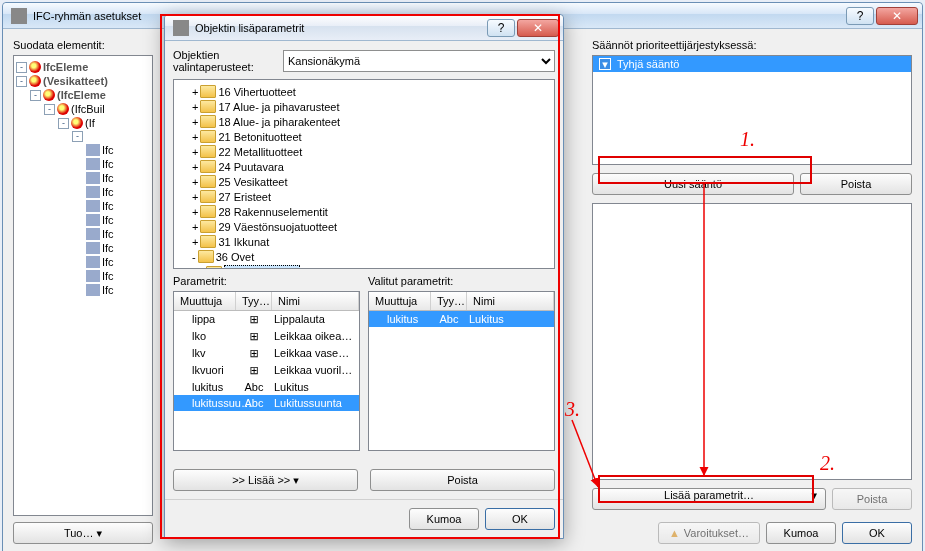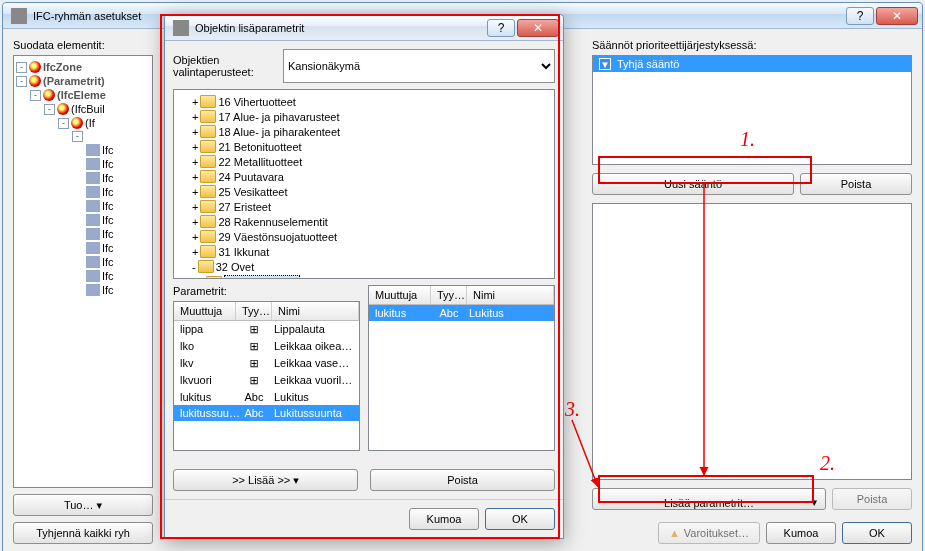--- a/index.html
+++ b/index.html
@@ -30,49 +30,49 @@
 .btn{height:22px;background:linear-gradient(#fdfdfd,#e3e3e3);border:1px solid #8e8f8f;border-radius:3px;padding:0 10px;display:inline-flex;align-items:center;justify-content:center;cursor:default}
 .left-btns{margin-top:6px;display:flex;flex-direction:column;gap:6px}
 .right-col{width:320px;display:flex;flex-direction:column;margin-left:auto}
 .rules-box{background:#fff;border:1px solid #828790;height:110px;overflow:auto}
 .rule-row{background:#3399ff;color:#fff;padding:2px 6px;display:flex;align-items:center;gap:6px}
 .rule-row .ddl{width:12px;height:12px;display:inline-flex;align-items:center;justify-content:center;border:1px solid #fff;background:#3b8de6;flex:none}
 .rule-btns{display:flex;gap:6px;margin:8px 0}
 .rule-btns .btn{flex:1}
 .content-box{background:#fff;border:1px solid #828790;flex:1}
 .add-row{display:flex;gap:6px;margin:8px 0}
-.add-row .dd{flex:1;height:22px;border:1px solid #8e8f8f;border-radius:3px;background:linear-gradient(#fdfdfd,#e3e3e3);display:flex;align-items:flex-end;justify-content:center;position:relative}
+.add-row .dd{flex:1;height:22px;border:1px solid #8e8f8f;border-radius:3px;background:linear-gradient(#fdfdfd,#e3e3e3);display:flex;align-items:flex-start;justify-content:center;position:relative}
 .add-row .dd .caret{position:absolute;right:8px}
 .foot-row{display:flex;gap:6px;justify-content:flex-end;margin-top:4px}
 .foot-row .btn{min-width:70px}
 .warn-btn{display:flex;align-items:center;gap:4px}
 .warn-ico{color:#d08000}
 
 .dialog2{position:absolute;top:14px;left:164px;width:400px;height:525px;background:#f0f0f0;border:1px solid #6a8fb5;box-shadow:0 4px 20px rgba(0,0,0,.35);border-radius:4px 4px 0 0;display:flex;flex-direction:column}
 .dialog2 .titlebar{background:linear-gradient(#fff,#e8eef7 45%,#d7e2ef 46%,#e8eef7)}
 .d2-body{padding:8px;flex:1;display:flex;flex-direction:column;gap:6px;overflow:hidden}
 .basis-row{display:flex;align-items:center;gap:10px}
-.basis-row select{flex:1;height:34px;border:1px solid #8e8f8f;background:#fff}
+.basis-row select{flex:1;height:22px;border:1px solid #8e8f8f;background:#fff}
 .folder-tree{background:#fff;border:1px solid #828790;height:190px;overflow:auto;padding:4px}
 .ft-line{display:flex;align-items:center;gap:2px;padding:1px 0;white-space:nowrap}
 .ft-line .fold{width:16px;height:13px;background:linear-gradient(#fde9a0,#f3c24a);border:1px solid #caa030;border-radius:1px;flex:none}
 .ft-line.sel .name{border:1px dotted #000;background:#cde8ff;padding:0 2px}
 .i1{padding-left:14px}
 .i2{padding-left:28px}
 .params-row{display:flex;gap:8px;flex:1;min-height:0}
 .param-col{flex:1;display:flex;flex-direction:column}
 .param-col .plabel{margin-bottom:4px}
 .param-list{flex:1;background:#fff;border:1px solid #828790;overflow:auto}
 .param-head{display:flex;background:linear-gradient(#fff,#e8e8e8);border-bottom:1px solid #bcbcbc;position:sticky;top:0}
 .param-head div{padding:3px 6px;border-right:1px solid #d0d0d0}
 .param-head .c1{width:62px}
 .param-head .c2{width:36px}
 .param-head .c3{flex:1}
 .param-row{display:flex;padding:2px 0}
-.param-row .c1{width:62px;padding-left:6px}
+.param-row .c1{width:62px;padding-left:18px}
 .param-row .c2{width:36px;text-align:center}
 .param-row .c3{flex:1;padding-left:2px}
 .param-row.sel{background:#3399ff;color:#fff}
 .mid-btns{display:flex;gap:12px;margin-top:12px}
 .mid-btns .btn{flex:1}
 .d2-foot{display:flex;justify-content:flex-end;gap:6px;padding:8px;border-top:1px solid #d0d0d0}
 .d2-foot .btn{min-width:70px}
 
 .callout{position:absolute;border:2px solid #e00000;pointer-events:none}
 .call1{top:156px;left:598px;width:214px;height:28px}
@@ -93,26 +93,26 @@
     </div>
   </div>
   <div class="outer-body">
 
     <div class="left-col">
       <div class="label">Suodata elementit:</div>
       <div class="tree-box" id="left-tree">
           <div class="tree-line in1">
             <span class="tog">-</span>
             <span class="dot"></span>
-            <span class="txt bold">IfcZone</span>
+            <span class="txt bold">IfcEleme</span>
           </div>
           <div class="tree-line in1">
             <span class="tog">-</span>
             <span class="dot"></span>
-            <span class="txt bold">(Parametrit)</span>
+            <span class="txt bold">(Vesikatteet)</span>
           </div>
           <div class="tree-line in2">
             <span class="tog">-</span>
             <span class="dot"></span>
             <span class="txt bold">(IfcEleme</span>
           </div>
           <div class="tree-line in3">
             <span class="tog">-</span>
             <span class="dot"></span>
             <span class="txt">(IfcBuil</span>
@@ -166,23 +166,20 @@
             <span class="mini-ico"></span>
             <span class="txt">Ifc</span>
           </div>
           <div class="tree-line in6">
             <span class="mini-ico"></span>
             <span class="txt">Ifc</span>
           </div>
         </div>
       <div class="left-btns">
         <button class="btn"><span>Tuo…</span>&nbsp;▾</button>
-        <button class="btn">
-            <span>Tyhjennä kaikki ryh</span>
-          </button>
       </div>
     </div>
 
     <div class="right-col">
       <div class="label">Säännöt prioriteettijärjestyksessä:</div>
       <div class="rules-box">
         <div class="rule-row">
           <span class="ddl">▾</span>
           <span>Tyhjä sääntö</span>
         </div>
@@ -290,21 +287,21 @@
           <span class="name">29 Väestönsuojatuotteet</span>
         </div>
         <div class="ft-line i1">
           <span class="tog">+</span>
           <span class="fold"></span>
           <span class="name">31 Ikkunat</span>
         </div>
         <div class="ft-line i1">
           <span class="tog">-</span>
           <span class="fold"></span>
-          <span class="name">32 Ovet</span>
+          <span class="name">36 Ovet</span>
         </div>
         <div class="ft-line i2 sel">
           <span class="fold"></span>
           <span class="name">Ovi PK15.gsm</span>
         </div>
       </div>
     <div class="params-row">
       <div class="param-col">
         <div class="plabel">Parametrit:</div>
         <div class="param-list" id="param-left">
@@ -339,20 +336,21 @@
               <div class="c3">Lukitus</div>
             </div>
             <div class="param-row sel">
               <div class="c1">lukitussuu…</div>
               <div class="c2">Abc</div>
               <div class="c3">Lukitussuunta</div>
             </div>
           </div>
       </div>
       <div class="param-col">
+        <div class="plabel">Valitut parametrit:</div>
         <div class="param-list" id="param-right">
           <div class="param-head">
             <div class="c1">Muuttuja</div>
             <div class="c2">Tyy…</div>
             <div class="c3">Nimi</div>
           </div>
         <div class="param-row sel">
               <div class="c1">lukitus</div>
               <div class="c2">Abc</div>
               <div class="c3">Lukitus</div>

